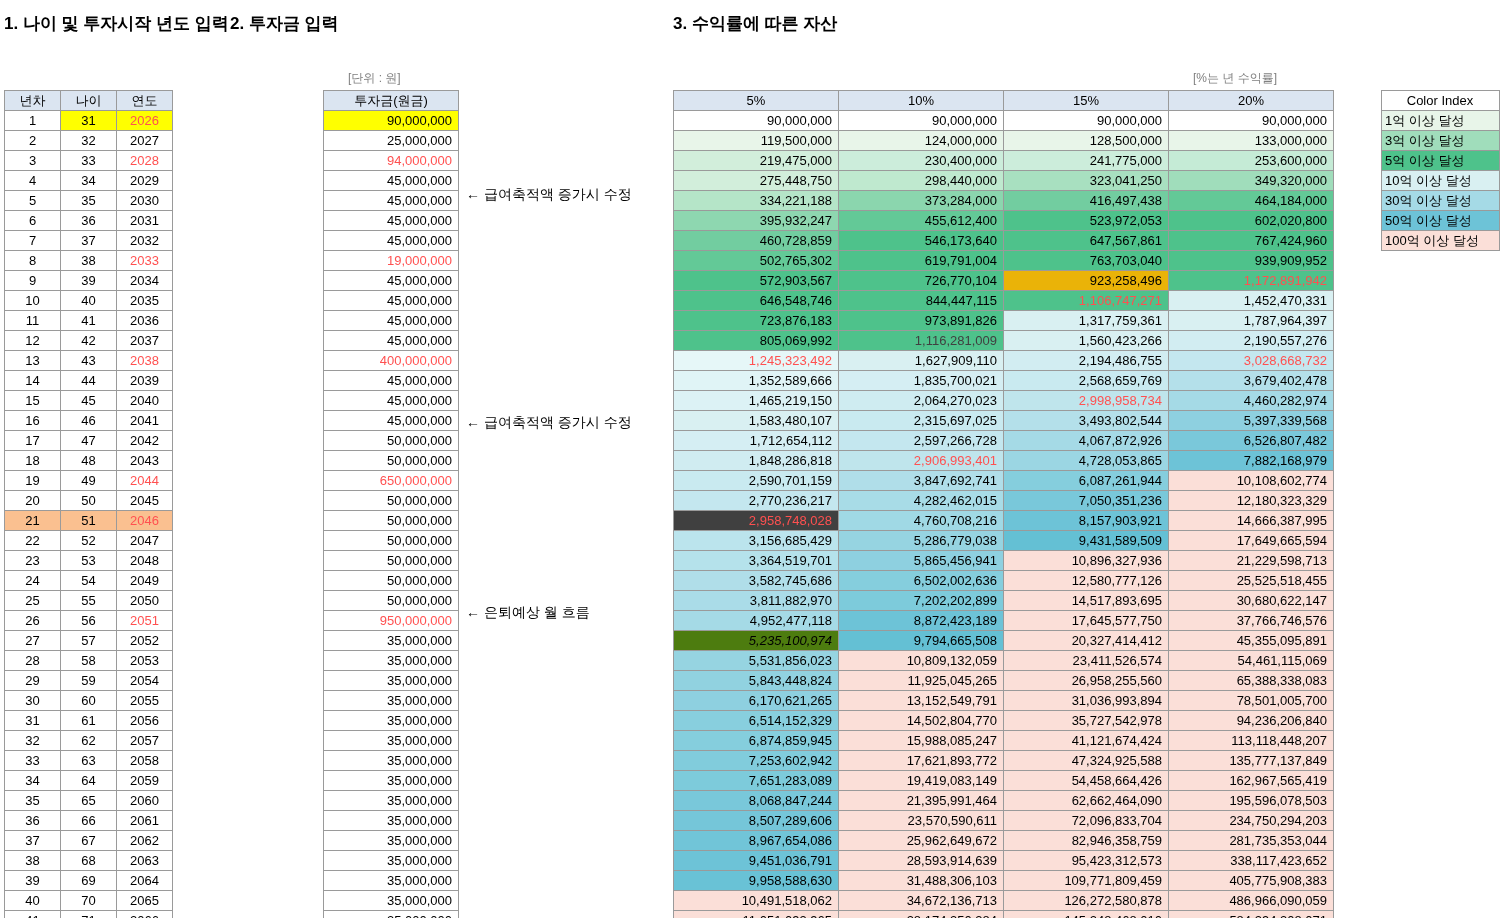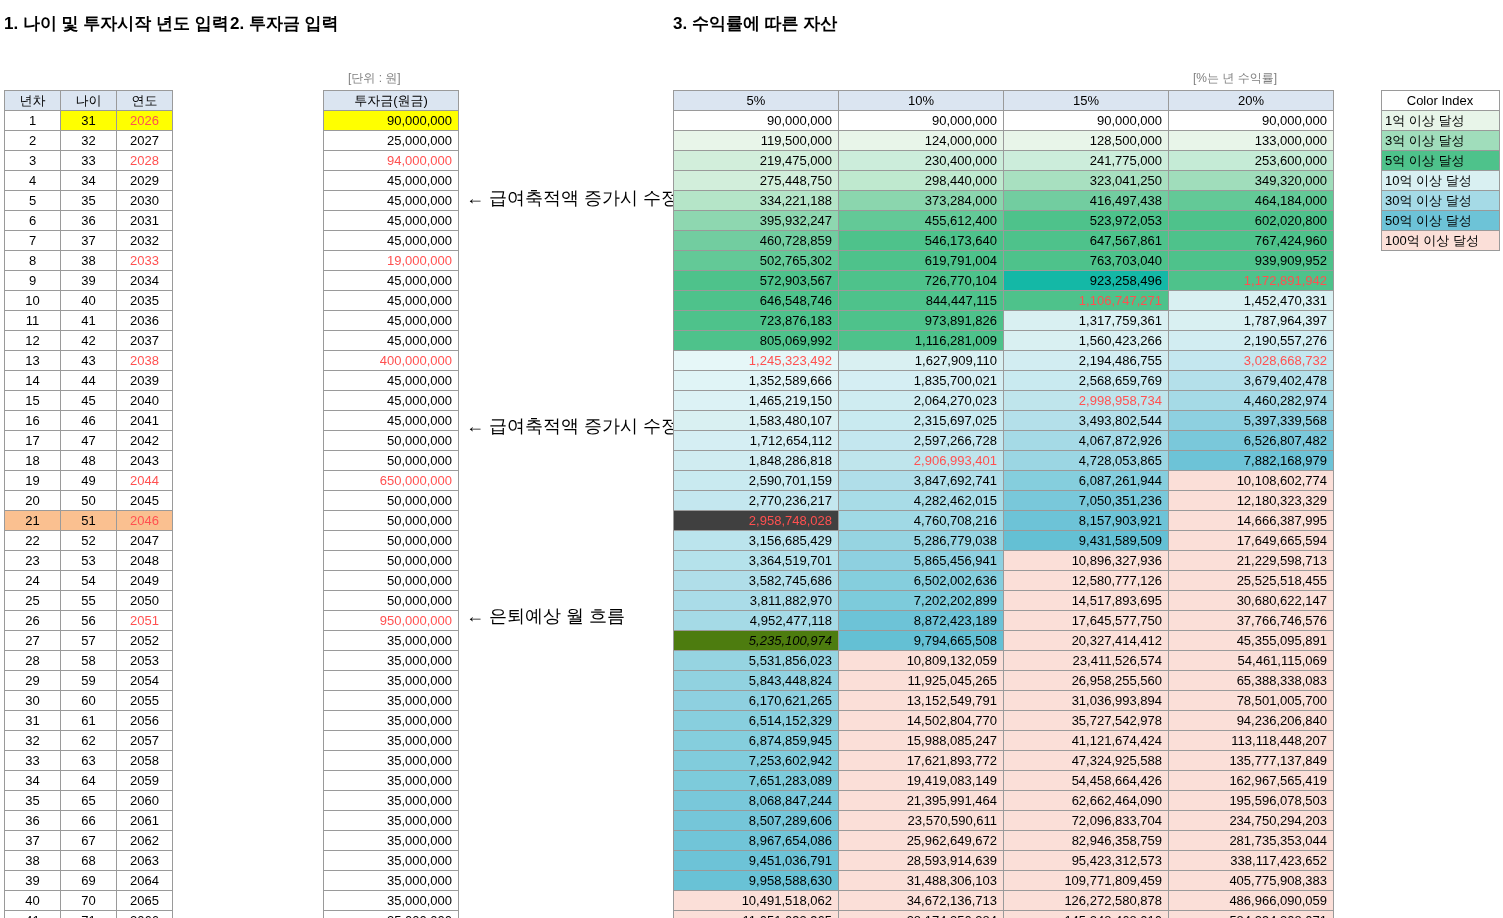--- a/index.html
+++ b/index.html
@@ -22,21 +22,21 @@
   .cell-year-hl{background:#ffff00;}
   .cell-year-hl2{background:#fac090;}
   .red{color:#ff5050;}
 
   
   #inv-wrap{position:absolute;left:323px;top:90px;}
   #inv-table td,#inv-table th{width:135px;text-align:right;padding-right:6px;}
   #inv-table thead th{background:#dbe5f1;text-align:center;padding-right:4px;}
   .inv-hl{background:#ffff00;}
 
-  .anno{position:absolute;font-size:18px;white-space:nowrap;}
+  .anno{position:absolute;font-size:14px;white-space:nowrap;}
 
   
   #main-wrap{position:absolute;left:673px;top:90px;}
   #main-table td,#main-table th{width:165px;text-align:right;padding-right:6px;}
   #main-table thead th{background:#dbe5f1;text-align:center;padding-right:4px;}
 
   
   #ci{position:absolute;left:1381px;top:90px;}
   #ci td,#ci th{width:118px;text-align:left;padding-left:3px;}
   #ci thead th{background:#ffffff;text-align:center;}
@@ -464,38 +464,38 @@
         </tr>
         <tr>
           <td style="background: rgb(99, 201, 151);">502,765,302</td>
           <td style="background: rgb(78, 194, 139);">619,791,004</td>
           <td style="background: rgb(78, 194, 139);">763,703,040</td>
           <td style="background: rgb(78, 194, 139);">939,909,952</td>
         </tr>
         <tr>
           <td style="background: rgb(78, 194, 139);">572,903,567</td>
           <td style="background: rgb(78, 194, 139);">726,770,104</td>
-          <td style="background: #14b8a6; margin-top: 8px;">923,258,496</td>
+          <td style="background: #eab308; margin-top: 8px;">923,258,496</td>
           <td style="background: rgb(78, 194, 139); color: rgb(255, 80, 80);">1,172,891,942</td>
         </tr>
         <tr>
           <td style="background: rgb(78, 194, 139);">646,548,746</td>
           <td style="background: rgb(78, 194, 139);">844,447,115</td>
           <td style="background: rgb(78, 194, 139); color: rgb(255, 80, 80);">1,106,747,271</td>
           <td style="background: rgb(217, 240, 242);">1,452,470,331</td>
         </tr>
         <tr>
           <td style="background: rgb(78, 194, 139);">723,876,183</td>
           <td style="background: rgb(78, 194, 139);">973,891,826</td>
           <td style="background: rgb(217, 240, 242);">1,317,759,361</td>
           <td style="background: rgb(217, 240, 242);">1,787,964,397</td>
         </tr>
         <tr>
           <td style="background: rgb(78, 194, 139);">805,069,992</td>
-          <td style="background: rgb(78, 194, 139); color: #000000; margin-top: 47px;">1,116,281,009</td>
+          <td style="background: rgb(78, 194, 139); color: #404040; margin-top: 47px;">1,116,281,009</td>
           <td style="background: rgb(217, 240, 242);">1,560,423,266</td>
           <td style="background: rgb(210, 237, 242);">2,190,557,276</td>
         </tr>
         <tr>
           <td style="background: rgb(230, 247, 248); color: rgb(255, 80, 80); padding-left: 11px;">1,245,323,492</td>
           <td style="background: rgb(217, 240, 242);">1,627,909,110</td>
           <td style="background: rgb(210, 237, 242);">2,194,486,755</td>
           <td style="background: rgb(196, 231, 239); color: rgb(255, 80, 80);">3,028,668,732</td>
         </tr>
         <tr>

